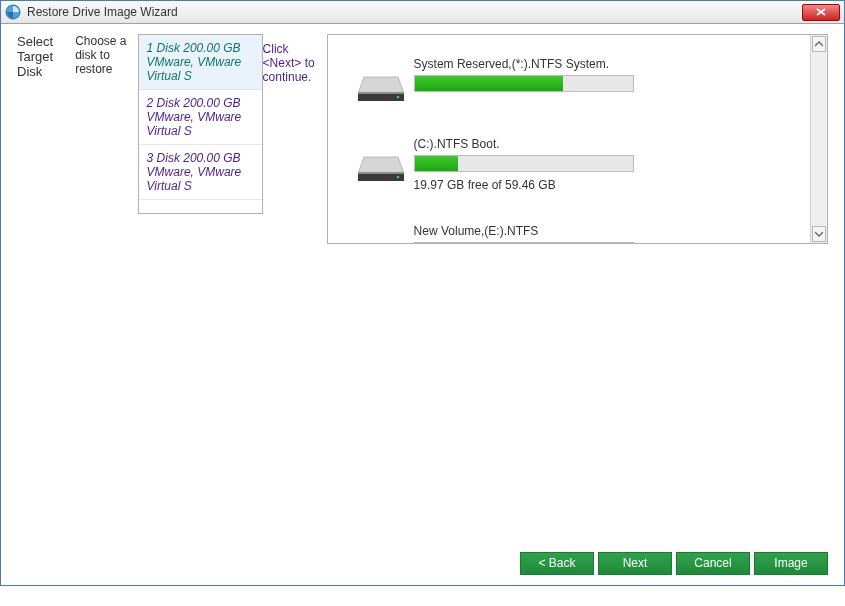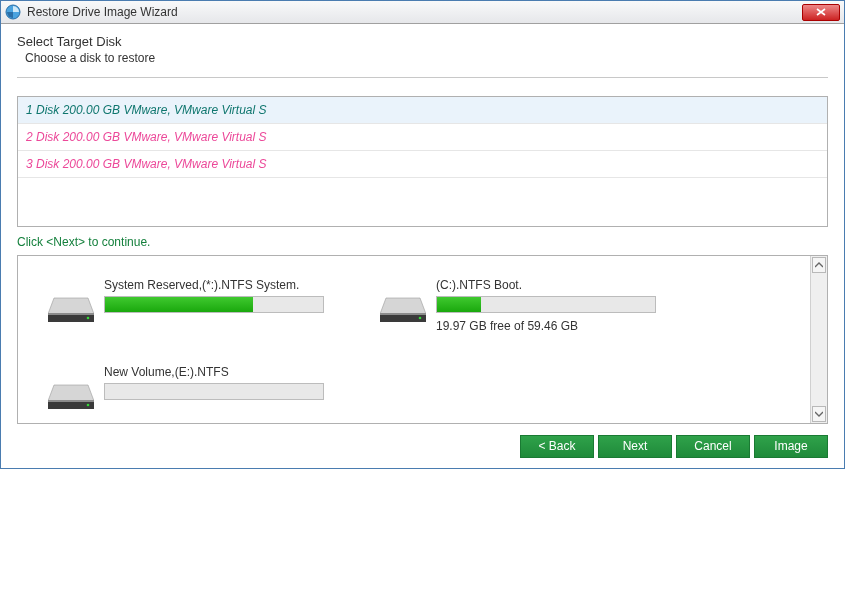--- a/index.html
+++ b/index.html
@@ -6,21 +6,21 @@
 body {
   font-family: "Segoe UI", Tahoma, Arial, sans-serif;
   font-size: 12px;
   background: #fff;
   width: 845px;
   height: 606px;
   overflow: hidden;
 }
 .window {
   width: 845px;
-  height: 469px;
+  height: 586px;
   border: 1px solid #4a7cb0;
   display: flex;
   flex-direction: column;
   background: #fff;
 }
 .titlebar {
   height: 23px;
   background: linear-gradient(#f8f9fa, #e6e7ea);
   border-bottom: 1px solid #a0a0a0;
   display: flex;
@@ -51,21 +51,20 @@
   justify-content: center;
   cursor: pointer;
   color: #fff;
 }
 .titlebar .close-btn svg { display:block; }
 
 .content {
   flex: 1;
   padding: 10px 16px 0 16px;
   display: flex;
-  flex-direction: column;
   min-height: 0;
 }
 .heading {
   font-size: 13px;
   color: #333;
   margin-bottom: 2px;
 }
 .subheading {
   font-size: 12px;
   color: #333;
@@ -80,32 +79,32 @@
 .disk-list {
   border: 1px solid #b0b0b0;
   height: 180px;
   overflow: auto;
   background: #fff;
 }
 .disk-row {
   padding: 6px 8px;
   border-bottom: 1px solid #e6e6e6;
   font-size: 12px;
-  color: #ec4899;
+  color: #4c1d95;
   font-style: italic;
   cursor: pointer;
 }
 .disk-row.selected {
   background: #eaf3fb;
   color: #0f766e;
 }
 .continue-note {
   margin: 8px 0 6px 0;
   font-size: 12px;
-  color: #15803d;
+  color: #4c1d95;
 }
 .partition-pane {
   border: 1px solid #b0b0b0;
   height: 210px;
   position: relative;
   display: flex;
 }
 .partition-scroll {
   overflow: auto;
   flex: 1;

